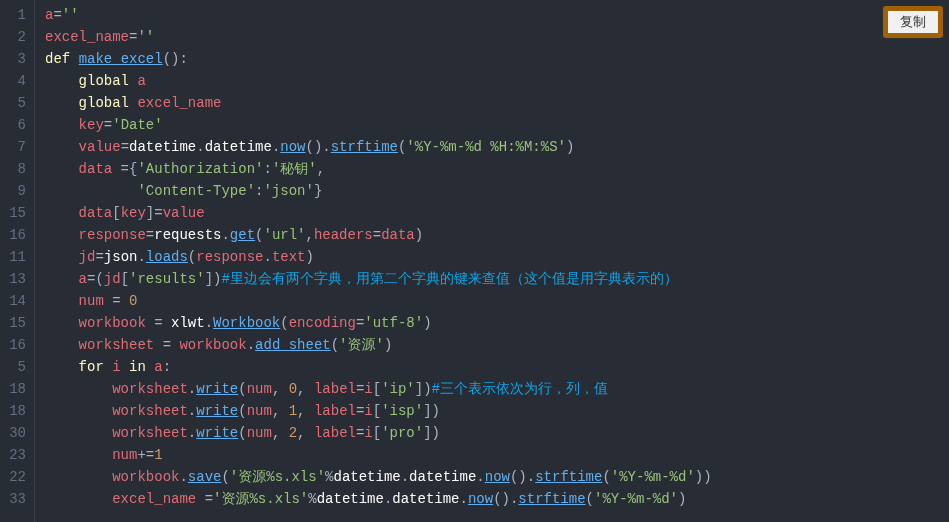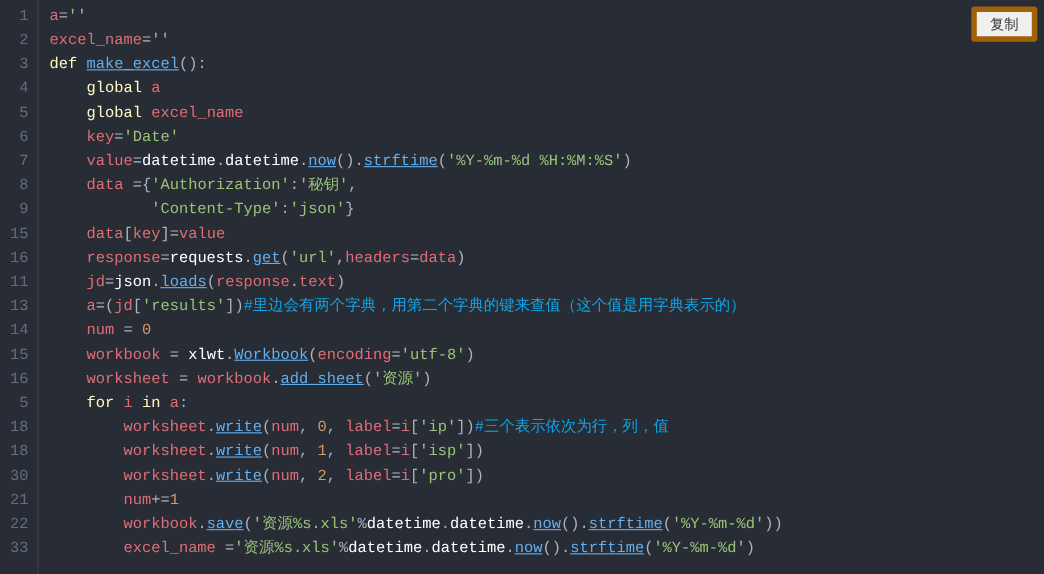--- a/index.html
+++ b/index.html
@@ -80,18 +80,18 @@
       <div>16</div>
       <div>11</div>
       <div>13</div>
       <div>14</div>
       <div>15</div>
       <div>16</div>
       <div>5</div>
       <div>18</div>
       <div>18</div>
       <div>30</div>
-      <div>21</div>
+      <div>23</div>
       <div>22</div>
       <div>33</div>
     </div>
   <div class="code" id="code"><div><span class="tk-var">a</span><span class="tk-default">=</span><span class="tk-string">''</span></div><div><span class="tk-var">excel_name</span><span class="tk-default">=</span><span class="tk-string">''</span></div><div><span class="tk-keyword">def</span><span class="tk-default"> </span><span class="tk-func">make_excel</span><span class="tk-default">():</span></div><div><span class="tk-default">    </span><span class="tk-keyword">global</span><span class="tk-default"> </span><span class="tk-var">a</span></div><div><span class="tk-default">    </span><span class="tk-keyword">global</span><span class="tk-default"> </span><span class="tk-var">excel_name</span></div><div><span class="tk-default">    </span><span class="tk-var">key</span><span class="tk-default">=</span><span class="tk-string">'Date'</span></div><div><span class="tk-default">    </span><span class="tk-var">value</span><span class="tk-default">=</span><span class="tk-prop">datetime</span><span class="tk-default">.</span><span class="tk-prop">datetime</span><span class="tk-default">.</span><span class="tk-func">now</span><span class="tk-default">().</span><span class="tk-func">strftime</span><span class="tk-default">(</span><span class="tk-string">'%Y-%m-%d %H:%M:%S'</span><span class="tk-default">)</span></div><div><span class="tk-default">    </span><span class="tk-var">data</span><span class="tk-default"> ={</span><span class="tk-string">'Authorization'</span><span class="tk-default">:</span><span class="tk-string">'秘钥'</span><span class="tk-default">,</span></div><div><span class="tk-default">           </span><span class="tk-string">'Content-Type'</span><span class="tk-default">:</span><span class="tk-string">'json'</span><span class="tk-default">}</span></div><div><span class="tk-default">    </span><span class="tk-var">data</span><span class="tk-default">[</span><span class="tk-var">key</span><span class="tk-default">]=</span><span class="tk-var">value</span></div><div><span class="tk-default">    </span><span class="tk-var">response</span><span class="tk-default">=</span><span class="tk-prop">requests</span><span class="tk-default">.</span><span class="tk-func">get</span><span class="tk-default">(</span><span class="tk-string">'url'</span><span class="tk-default">,</span><span class="tk-var">headers</span><span class="tk-default">=</span><span class="tk-var">data</span><span class="tk-default">)</span></div><div><span class="tk-default">    </span><span class="tk-var">jd</span><span class="tk-default">=</span><span class="tk-prop">json</span><span class="tk-default">.</span><span class="tk-func">loads</span><span class="tk-default">(</span><span class="tk-var">response</span><span class="tk-default">.</span><span class="tk-var">text</span><span class="tk-default">)</span></div><div><span class="tk-default">    </span><span class="tk-var">a</span><span class="tk-default">=(</span><span class="tk-var">jd</span><span class="tk-default">[</span><span class="tk-string">'results'</span><span class="tk-default">])</span><span class="tk-comment">#里边会有两个字典，用第二个字典的键来查值（这个值是用字典表示的）</span></div><div><span class="tk-default">    </span><span class="tk-var">num</span><span class="tk-default"> = </span><span class="tk-number">0</span></div><div><span class="tk-default">    </span><span class="tk-var">workbook</span><span class="tk-default"> = </span><span class="tk-prop">xlwt</span><span class="tk-default">.</span><span class="tk-func">Workbook</span><span class="tk-default">(</span><span class="tk-var">encoding</span><span class="tk-default">=</span><span class="tk-string">'utf-8'</span><span class="tk-default">)</span></div><div><span class="tk-default">    </span><span class="tk-var">worksheet</span><span class="tk-default"> = </span><span class="tk-var">workbook</span><span class="tk-default">.</span><span class="tk-func">add_sheet</span><span class="tk-default">(</span><span class="tk-string">'资源'</span><span class="tk-default">)</span></div><div><span class="tk-default">    </span><span class="tk-keyword">for</span><span class="tk-default"> </span><span class="tk-var">i</span><span class="tk-default"> </span><span class="tk-keyword">in</span><span class="tk-default"> </span><span class="tk-var">a</span><span class="tk-default">:</span></div><div><span class="tk-default">        </span><span class="tk-var">worksheet</span><span class="tk-default">.</span><span class="tk-func">write</span><span class="tk-default">(</span><span class="tk-var">num</span><span class="tk-default">, </span><span class="tk-number">0</span><span class="tk-default">, </span><span class="tk-var">label</span><span class="tk-default">=</span><span class="tk-var">i</span><span class="tk-default">[</span><span class="tk-string">'ip'</span><span class="tk-default">])</span><span class="tk-comment">#三个表示依次为行，列，值</span></div><div><span class="tk-default">        </span><span class="tk-var">worksheet</span><span class="tk-default">.</span><span class="tk-func">write</span><span class="tk-default">(</span><span class="tk-var">num</span><span class="tk-default">, </span><span class="tk-number">1</span><span class="tk-default">, </span><span class="tk-var">label</span><span class="tk-default">=</span><span class="tk-var">i</span><span class="tk-default">[</span><span class="tk-string">'isp'</span><span class="tk-default">])</span></div><div><span class="tk-default">        </span><span class="tk-var">worksheet</span><span class="tk-default">.</span><span class="tk-func">write</span><span class="tk-default">(</span><span class="tk-var">num</span><span class="tk-default">, </span><span class="tk-number">2</span><span class="tk-default">, </span><span class="tk-var">label</span><span class="tk-default">=</span><span class="tk-var">i</span><span class="tk-default">[</span><span class="tk-string">'pro'</span><span class="tk-default">])</span></div><div><span class="tk-default">        </span><span class="tk-var">num</span><span class="tk-default">+=</span><span class="tk-number">1</span></div><div><span class="tk-default">        </span><span class="tk-var">workbook</span><span class="tk-default">.</span><span class="tk-func">save</span><span class="tk-default">(</span><span class="tk-string">'资源%s.xls'</span><span class="tk-default">%</span><span class="tk-prop">datetime</span><span class="tk-default">.</span><span class="tk-prop">datetime</span><span class="tk-default">.</span><span class="tk-func">now</span><span class="tk-default">().</span><span class="tk-func">strftime</span><span class="tk-default">(</span><span class="tk-string">'%Y-%m-%d'</span><span class="tk-default">))</span></div><div><span class="tk-default">        </span><span class="tk-var">excel_name</span><span class="tk-default"> =</span><span class="tk-string">'资源%s.xls'</span><span class="tk-default">%</span><span class="tk-prop">datetime</span><span class="tk-default">.</span><span class="tk-prop">datetime</span><span class="tk-default">.</span><span class="tk-func">now</span><span class="tk-default">().</span><span class="tk-func">strftime</span><span class="tk-default">(</span><span class="tk-string">'%Y-%m-%d'</span><span class="tk-default">)</span></div></div>
 </div>
 
 </body></html>

